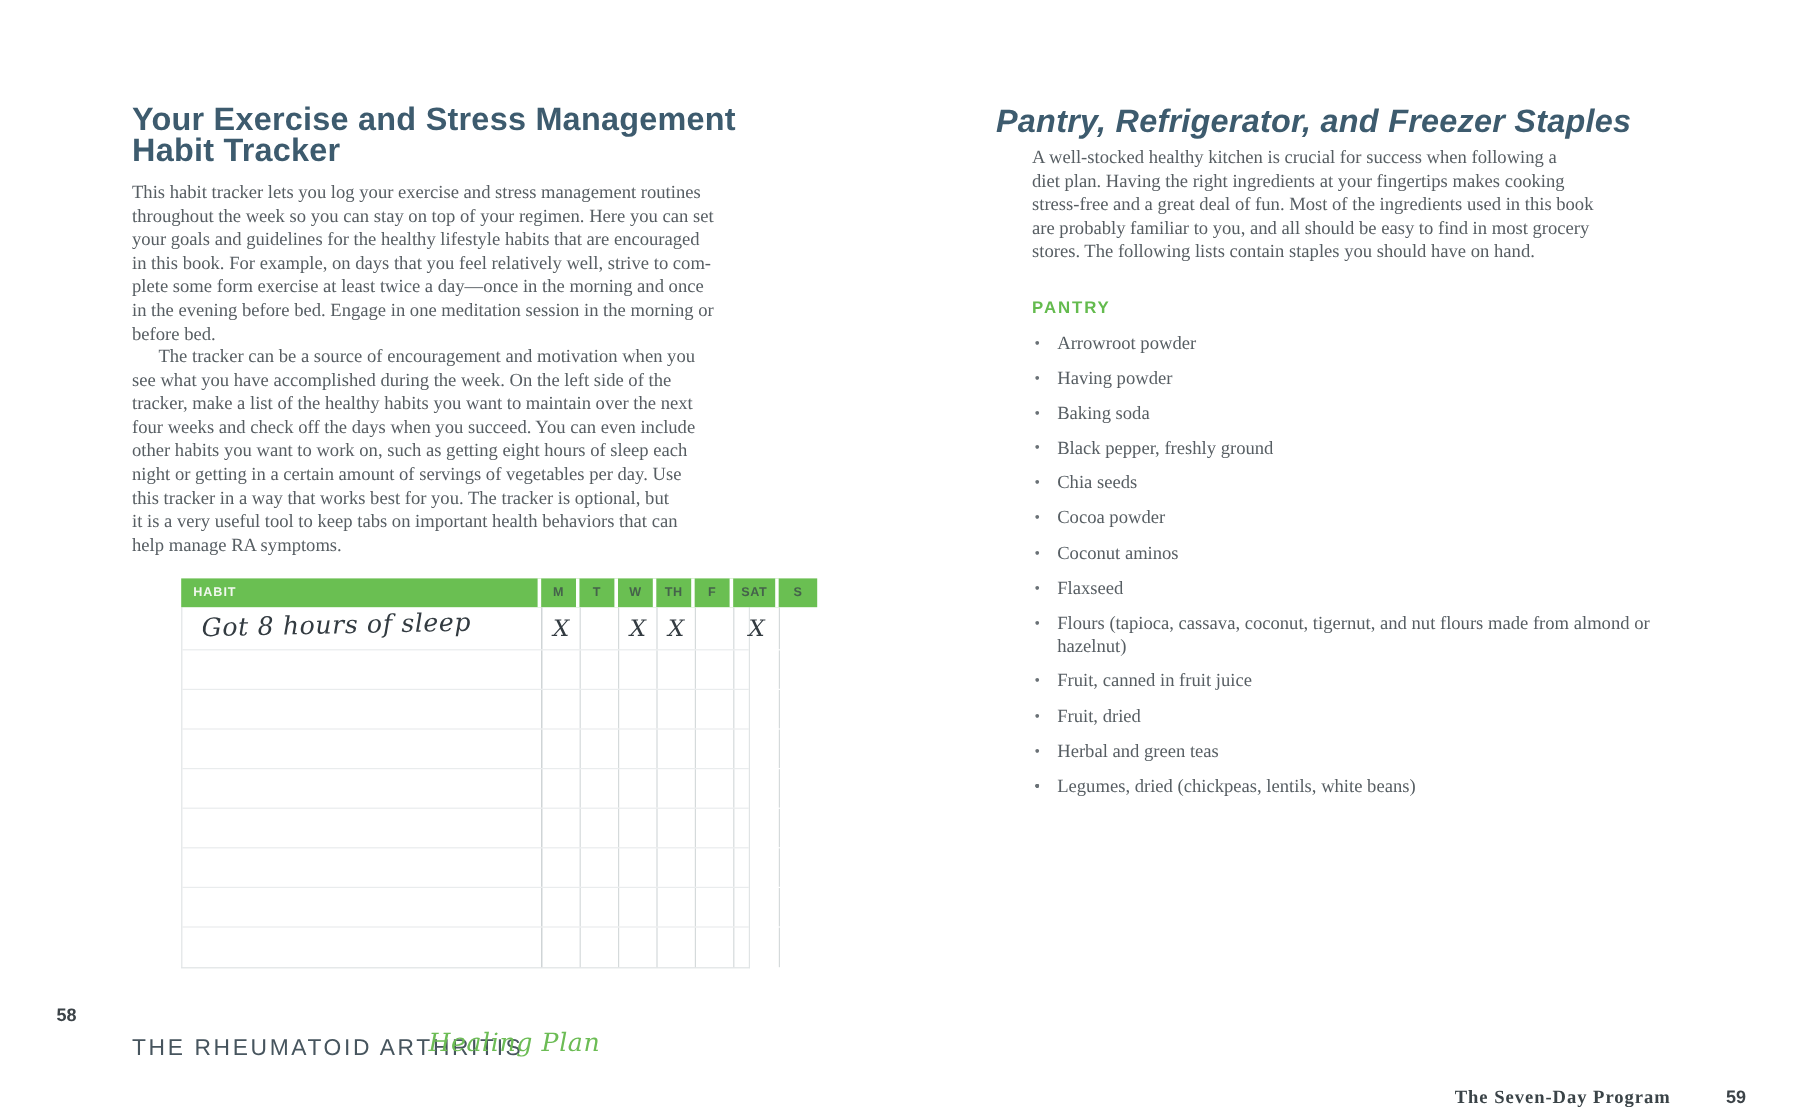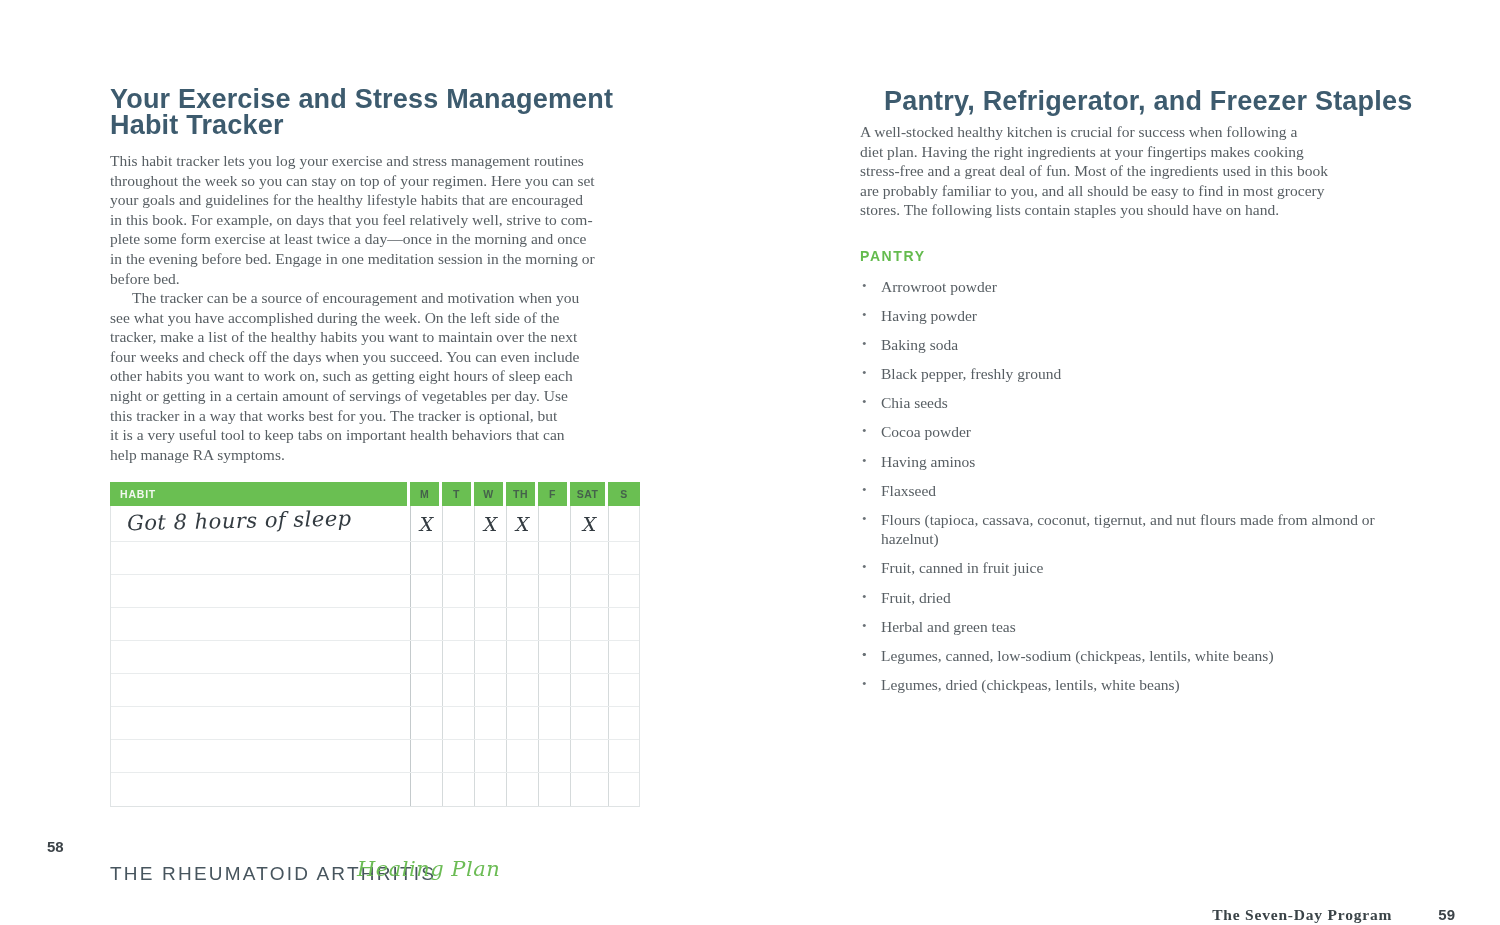--- a/index.html
+++ b/index.html
@@ -34,21 +34,21 @@
   
   .copy{
     font-size:15.5px;
     line-height:19.6px;
     color:var(--body);
     white-space:pre-line;
     width:560px;
   }
   .copy.indent{text-indent:22px;}
   
-  .tracker{width:530px;}
+  .tracker{width:474px;margin-left:41px;}
   .tracker-grid{
     display:grid;
     grid-template-columns:300px 32px 32px 32px 32px 32px 38px 32px;
   }
   .thead .cell{
     background:var(--green-bar);
     height:24px;
     border-right:3px solid #ffffff;
     display:flex;align-items:center;justify-content:center;
     font-family:"Liberation Sans", sans-serif;
@@ -285,44 +285,44 @@
         <div class="dcell"></div>
         <div class="dcell"></div>
       </div>
     </div>
 </div>
 
 <div class="abs pagenum" style="left:47px; top:838px;">58</div>
 <div class="abs book-title" style="left:110px; top:863px;">THE RHEUMATOID ARTHRITIS</div>
 <div class="abs script" style="left:357px; top:857px;">Healing Plan</div>
 
-<div class="abs h1" style="left:884px; top:88px;">Pantry, Refrigerator, and Freezer Staples</div>
+<div class="abs h1" style="left:830px; top:88px;font-style:italic;">Pantry, Refrigerator, and Freezer Staples</div>
 
 <div class="abs copy" style="left:860px; top:122px;">A well-stocked healthy kitchen is crucial for success when following a
 diet plan. Having the right ingredients at your fingertips makes cooking
 stress-free and a great deal of fun. Most of the ingredients used in this book
 are probably familiar to you, and all should be easy to find in most grocery
 stores. The following lists contain staples you should have on hand.</div>
 
 <div class="abs kicker" style="left:860px; top:248px;text-align:right;">PANTRY</div>
 
 <ul class="abs pantry-list" style="left:860px; top:277px;">
     <li><span class="bullet">•</span><span>Arrowroot powder</span></li>
     <li><span class="bullet">•</span><span>Having powder</span></li>
     <li><span class="bullet">•</span><span>Baking soda</span></li>
     <li><span class="bullet">•</span><span>Black pepper, freshly ground</span></li>
     <li><span class="bullet">•</span><span>Chia seeds</span></li>
     <li><span class="bullet">•</span><span>Cocoa powder</span></li>
-    <li><span class="bullet">•</span><span>Having aminos</span></li>
+    <li><span class="bullet">•</span><span>Coconut aminos</span></li>
     <li><span class="bullet">•</span><span>Flaxseed</span></li>
     <li><span class="bullet">•</span><span>Flours (tapioca, cassava, coconut, tigernut, and nut flours made from almond or hazelnut)</span></li>
     <li><span class="bullet">•</span><span>Fruit, canned in fruit juice</span></li>
     <li><span class="bullet">•</span><span>Fruit, dried</span></li>
     <li><span class="bullet">•</span><span>Herbal and green teas</span></li>
     <li><span class="bullet">•</span></li>
-    <li><span class="bullet">•</span><span>Legumes, canned, low-sodium (chickpeas, lentils, white beans)</span></li>
+    <li><span class="bullet">•</span></li>
     <li><span class="bullet">•</span><span>Legumes, dried (chickpeas, lentils, white beans)</span></li>
   </ul>
 
 <div class="abs footer-right" style="right:45px; top:862px;">
   <span class="chapter">The Seven-Day Program</span>
   <span class="pagenum">59</span>
 </div>
 
 </body></html>

